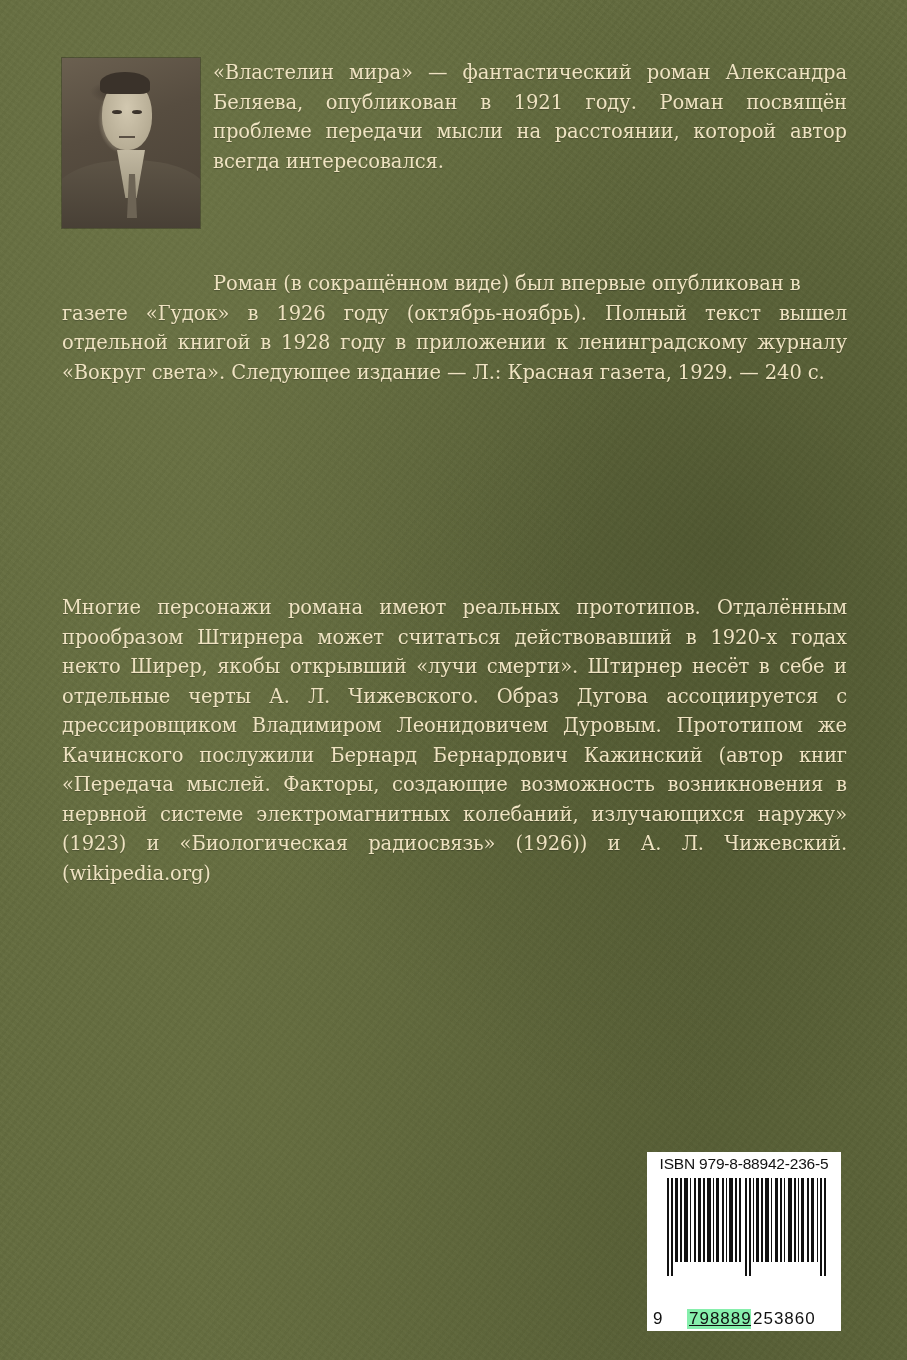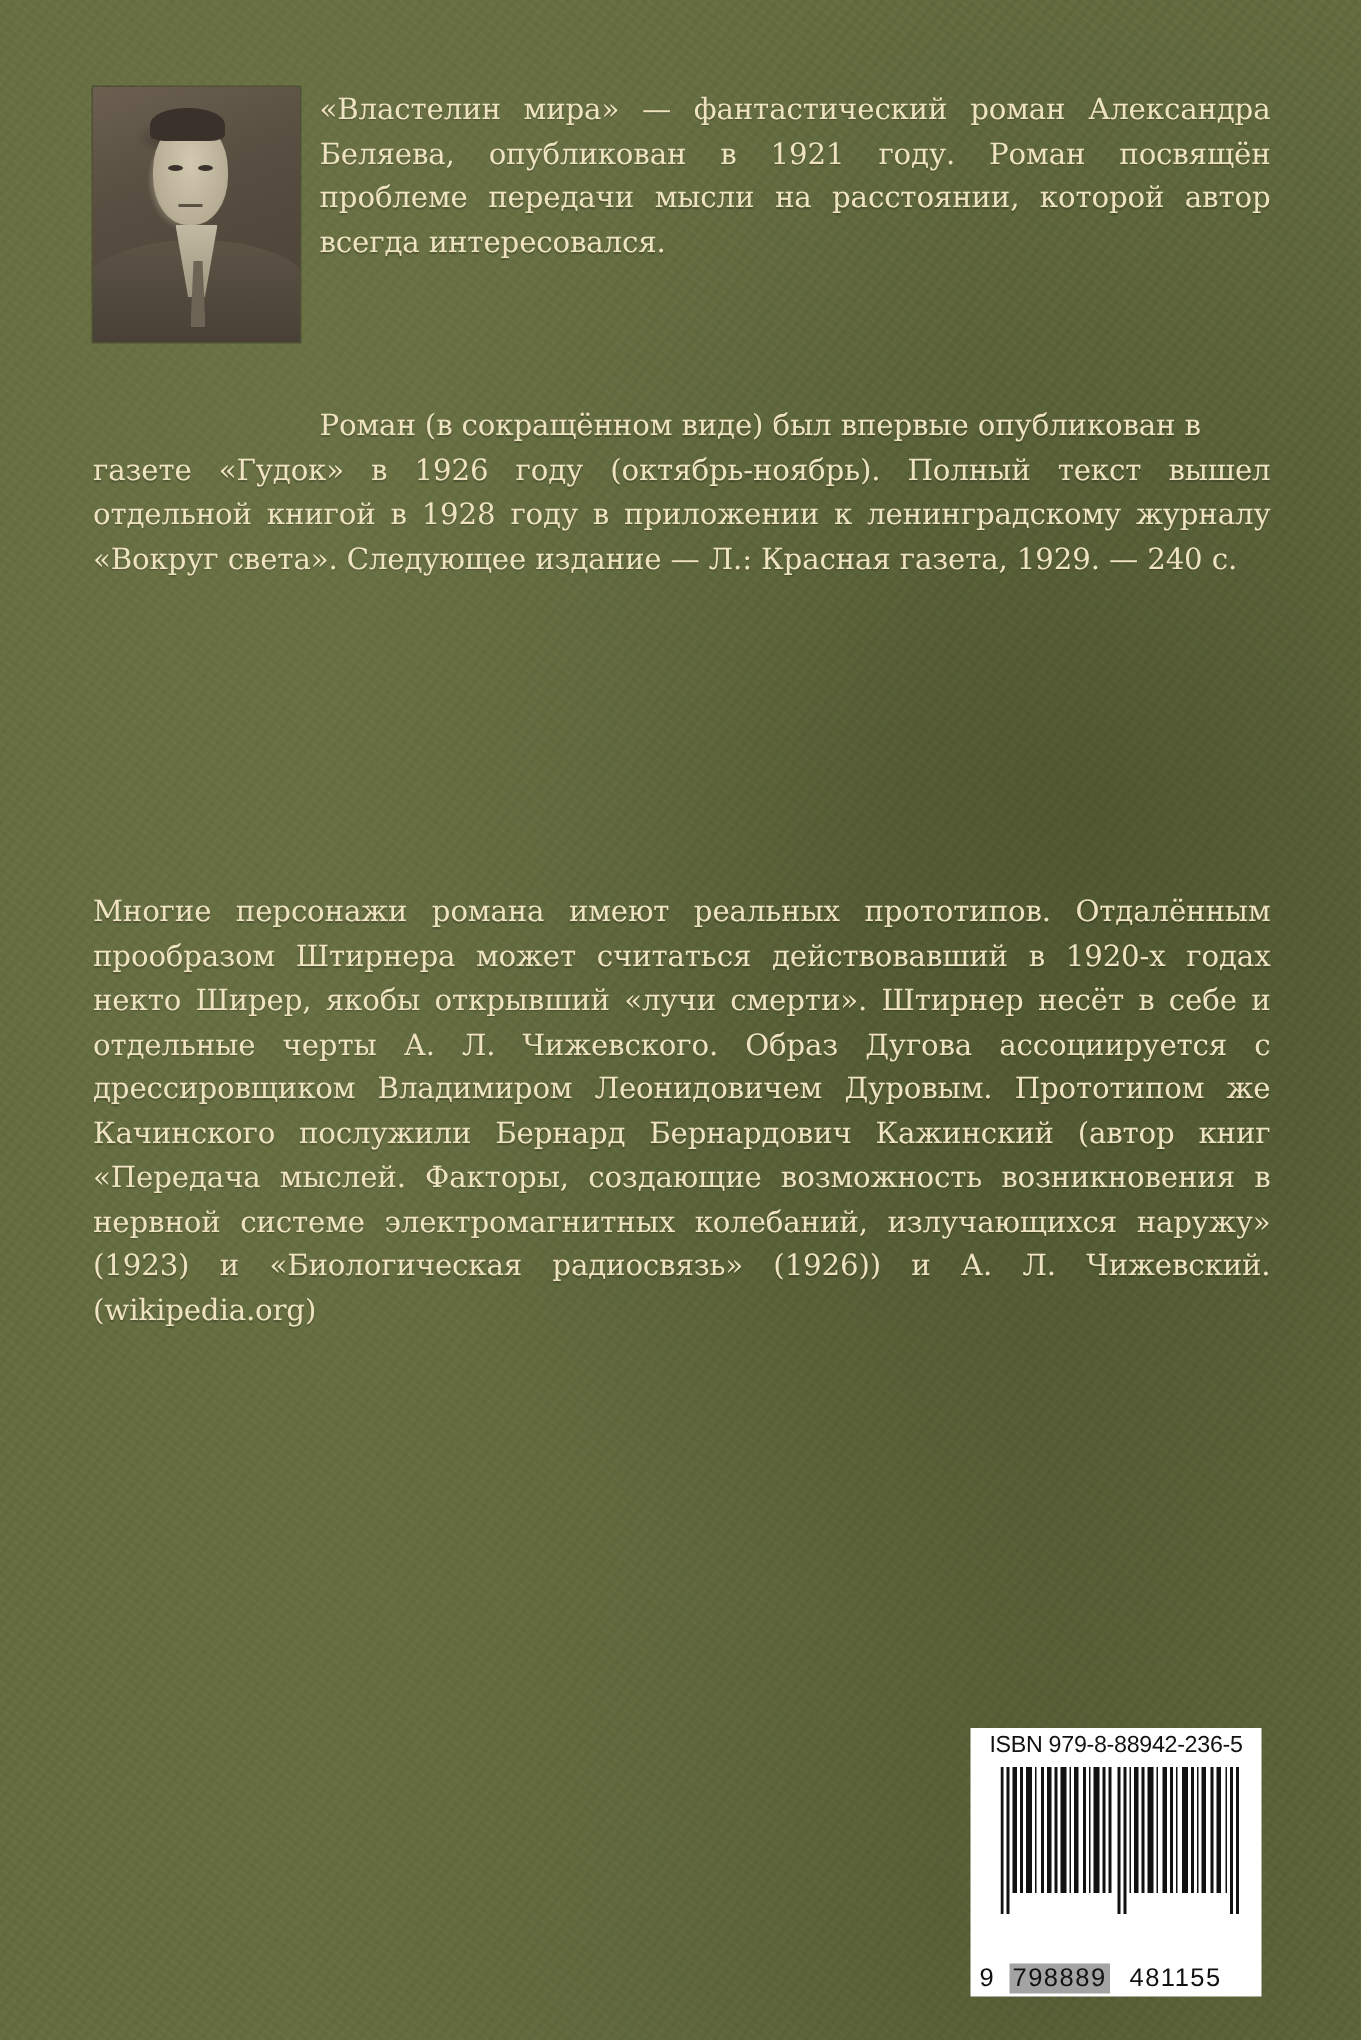--- a/index.html
+++ b/index.html
@@ -148,23 +148,24 @@
       position: absolute;
       left: 0; bottom: 2px;
       width: 100%;
       font-family: "Liberation Sans", sans-serif;
       font-size: 17px;
       color: #111;
       white-space: nowrap;
     }
     .barcode .digits .d-first { position: absolute; left: 6px; bottom: 0; }
     .barcode .digits .d-left {
-      position: absolute; left: 26px; bottom: 0;
-      background: #a3a3a3; padding: 0 2px;
+      position: absolute; left: 40px; bottom: 0;
+      background: #86efac; padding: 0 2px;
       letter-spacing: 1px;
+      text-decoration: underline;
     }
     .barcode .digits .d-right {
       position: absolute; left: 104px; bottom: 0;
       background: #fff; padding: 0 2px;
       letter-spacing: 1px;
     }
   </style>
 </head>
 <body>
 
@@ -229,17 +230,17 @@
         <rect x="140" y="0" width="2" height="84"></rect>
         <rect x="144" y="0" width="3" height="84"></rect>
         <rect x="150" y="0" width="1" height="84"></rect>
         <rect x="153" y="0" width="2" height="98"></rect>
         <rect x="157" y="0" width="2" height="98"></rect>
       </g>
     </svg>
     <div class="digits">
       <span class="d-first">9</span>
       <span class="d-left">798889</span>
-      <span class="d-right">481155</span>
+      <span class="d-right">253860</span>
     </div>
   </div>
 
 </div>
 
 </body></html>

